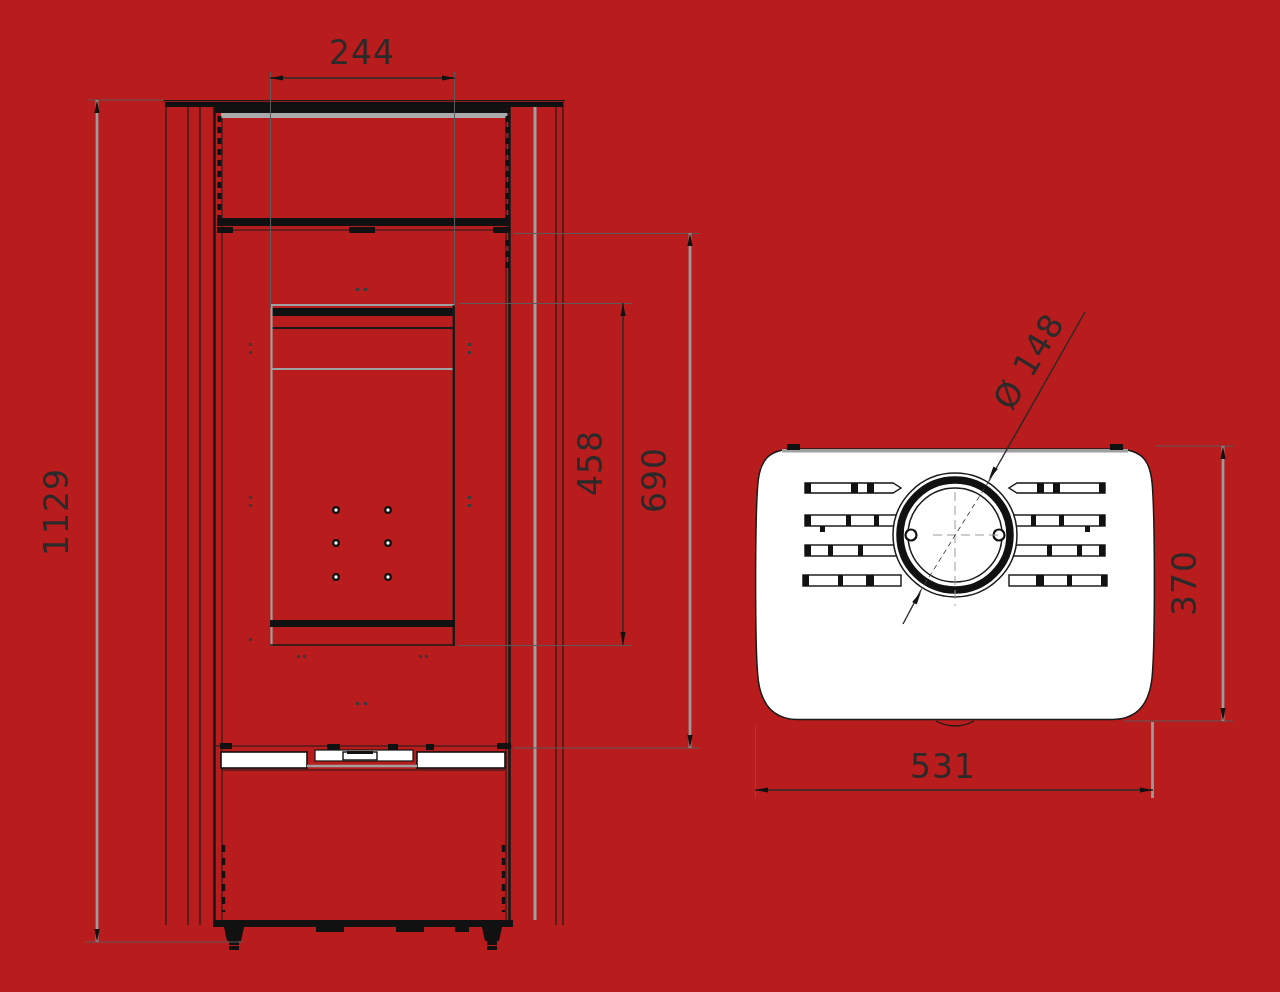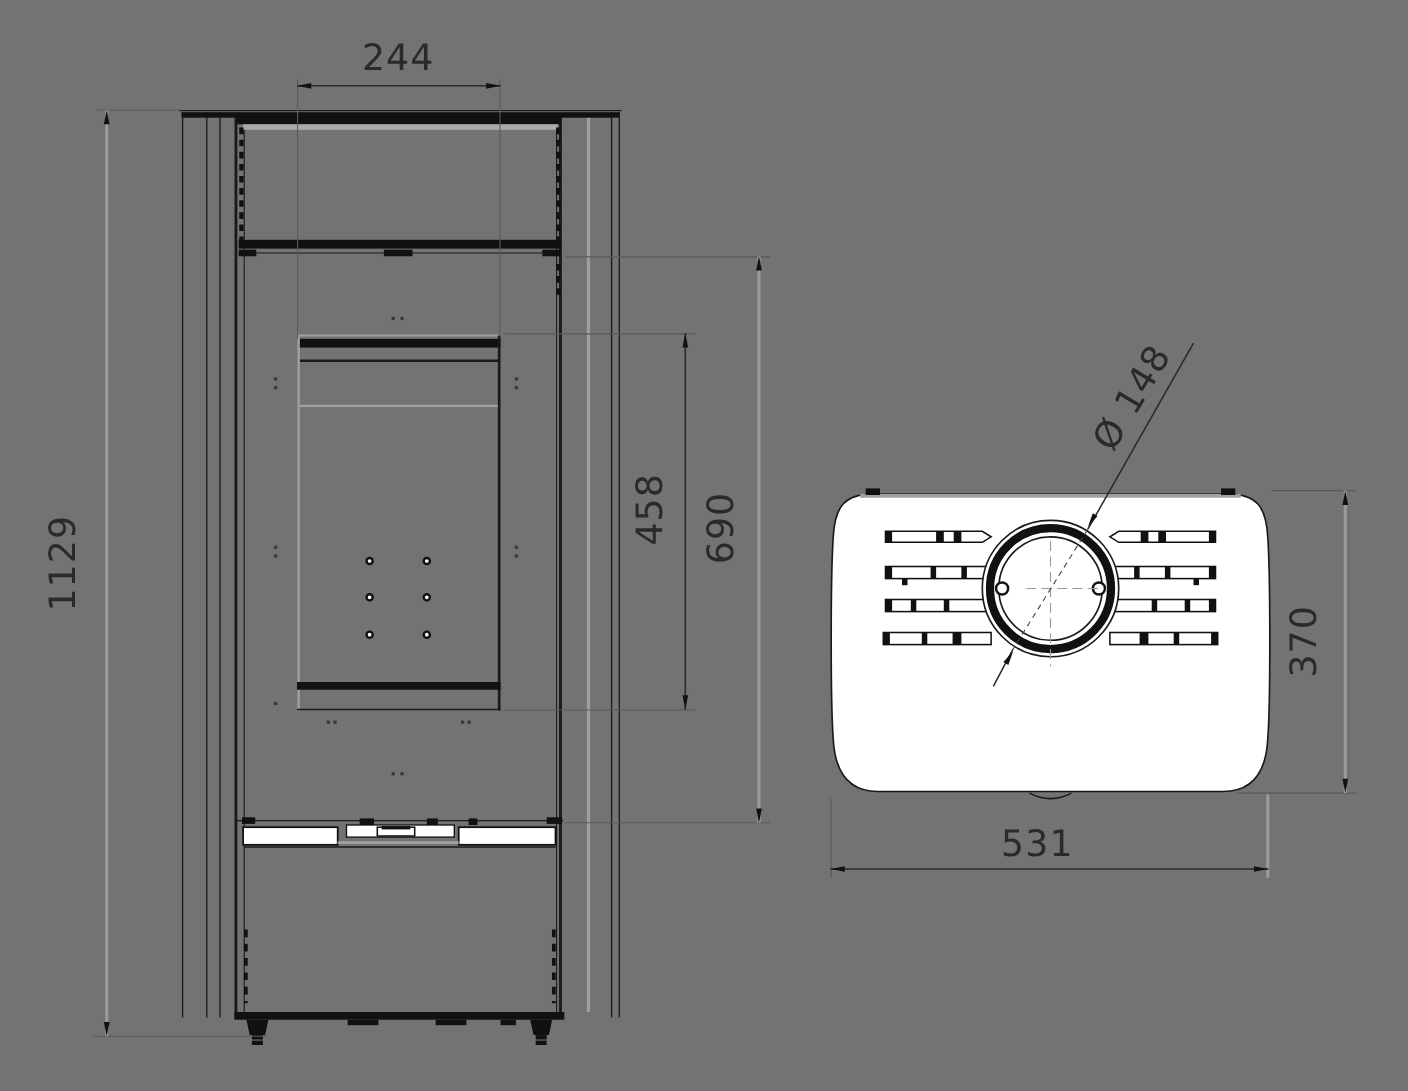--- a/index.html
+++ b/index.html
@@ -1,16 +1,16 @@
 <!DOCTYPE html>
 <html><head>
 <meta charset="utf-8">
 <style>
   html,body{margin:0;padding:0;background:#fff;}
-  .canvas{position:relative;width:1280px;height:992px;background:#737373;overflow:hidden;}
+  .canvas{position:relative;width:1280px;height:992px;background:#b91c1c;overflow:hidden;}
   svg{display:block;}
   .obj{stroke:#1a1a1a;fill:none;}
   .dim-label{font-family:"DejaVu Sans","Liberation Sans",sans-serif;font-size:33px;fill:#2a2a2a;letter-spacing:1px;}
   .ext{stroke:#5a5a5a;stroke-width:1;fill:none;}
   .dimline-thin{stroke:#2a2a2a;stroke-width:1.4;fill:none;}
   .dimline-thick{stroke:#9b9b9b;stroke-width:2.8;fill:none;}
   .arrow{fill:#111;stroke:none;}
   .grayline{stroke:#a0a0a0;fill:none;}
   .tick{fill:#3a3a3a;stroke:none;}
   .barblack{fill:#111;stroke:none;}

